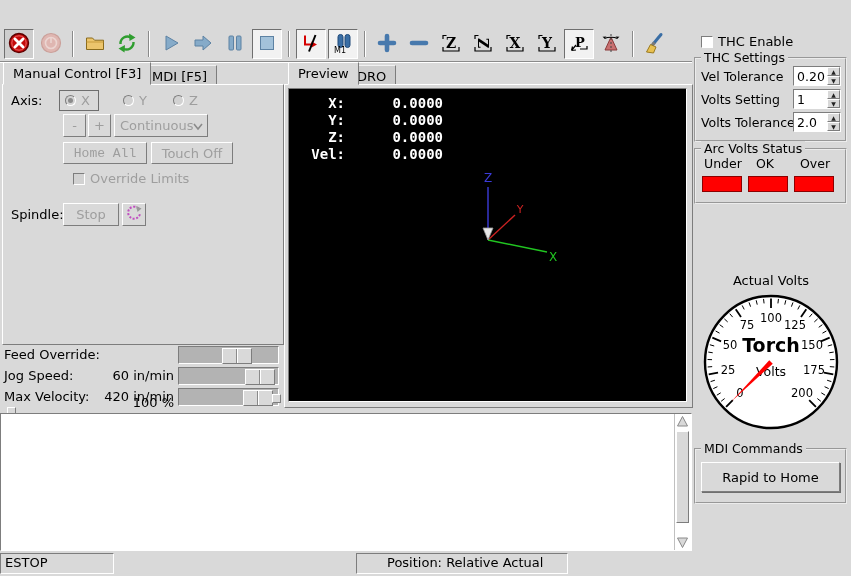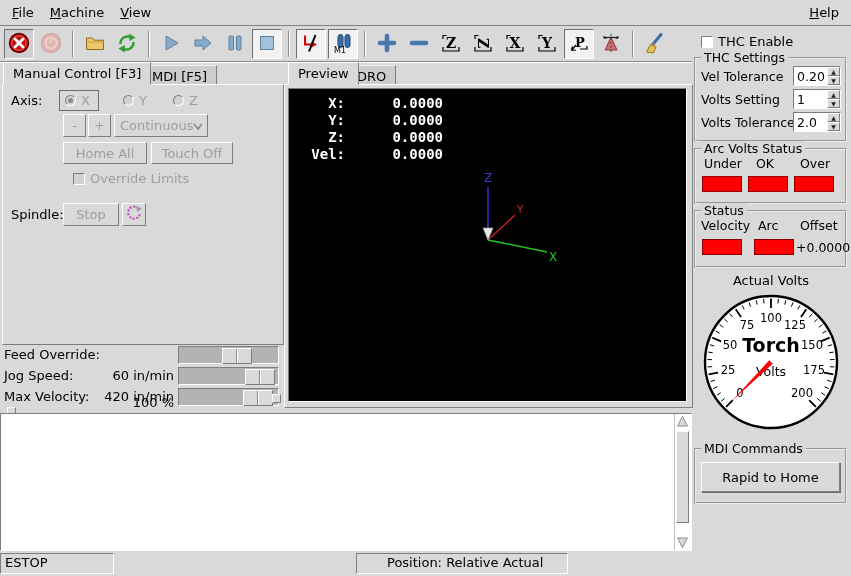--- a/index.html
+++ b/index.html
@@ -56,26 +56,20 @@
   
   .sb-arrow{position:absolute;left:0;width:15px;height:15px;background:#ffffff;}
   .sash{position:absolute;width:9px;height:9px;background:#d9d9d9;border:1px solid;border-color:#ffffff #7d7d7d #7d7d7d #ffffff;box-sizing:border-box;}
   svg text{user-select:none;}
 </style>
 </head>
 <body>
 
 <div id="app">
 
-  <div class="abs menubar">
-    <span class="menu-item">File</span>
-    <span class="menu-item">Machine</span>
-    <span class="menu-item">View</span>
-    <span class="menu-item menu-help">Help</span>
-  </div>
 
   <div class="abs toolbar">
 
     <div class="tbtn pressed-gray">
       <span>
         <svg width="22" height="22" viewBox="0 0 22 22">
           <circle cx="11" cy="11" r="9.5" fill="#c40a0a" stroke="#5c0000" stroke-width="1.4"></circle>
           <circle cx="11" cy="11" r="7.2" fill="none" stroke="#e66" stroke-width="1"></circle>
           <path d="M7 7 L15 15 M15 7 L7 15" stroke="#fff" stroke-width="2.8" stroke-linecap="round"></path>
         </svg>
@@ -286,21 +280,21 @@
 
       <div class="abs btn" style="left:111px;top:29px;width:94px;height:23px;justify-content:flex-start;padding-left:5px;">
         <span class="disabled-text">Continuous</span>
         <span class="abs" style="right:3px;top:5px;">
           <svg width="12" height="12" viewBox="0 0 12 12">
               <path d="M2 4 L6 9 L10 4" fill="none" stroke="#8a8a8a" stroke-width="1.6"></path>
             </svg>
         </span>
       </div>
 
-      <div class="abs btn disabled-text" style="left:60px;top:57px;width:84px;height:22px;">Home All</div>
+      <div class="abs btn disabled-text" style="left:60px;top:57px;width:84px;height:22px;font-family:Liberation Mono, monospace;">Home All</div>
       <div class="abs btn disabled-text" style="left:148px;top:57px;width:82px;height:22px;">Touch Off</div>
 
       <div class="abs rowflex" style="left:70px;top:86px;">
         <span class="checkbox dis"></span>
         <span class="disabled-text">Override Limits</span>
       </div>
 
       <span class="abs" style="left:8px;top:122px;">Spindle:</span>
       <div class="abs btn disabled-text" style="left:60px;top:118px;width:56px;height:23px;">Stop</div>
       <div class="abs btn" style="left:119px;top:118px;width:24px;height:23px;">
@@ -435,29 +429,20 @@
     <div class="group" style="left:3px;top:122px;width:153px;height:56px;">
       <span class="legend">Arc Volts Status</span>
       <span class="glabel" style="left:8px;top:6px;">Under</span>
       <span class="glabel" style="left:60px;top:6px;">OK</span>
       <span class="glabel" style="left:104px;top:6px;">Over</span>
       <div class="led" style="left:6px;top:26px;"></div>
       <div class="led" style="left:52px;top:26px;"></div>
       <div class="led" style="left:98px;top:26px;"></div>
     </div>
 
-    <div class="group" style="left:3px;top:184px;width:153px;height:58px;">
-      <span class="legend">Status</span>
-      <span class="glabel" style="left:5px;top:6px;">Velocity</span>
-      <span class="glabel" style="left:62px;top:6px;">Arc</span>
-      <span class="glabel" style="left:104px;top:6px;">Offset</span>
-      <div class="led" style="left:6px;top:27px;"></div>
-      <div class="led" style="left:58px;top:27px;"></div>
-      <span class="glabel" style="left:100px;top:28px;">+0.0000</span>
-    </div>
 
     <div class="abs" style="left:0;top:247px;width:160px;text-align:center;">Actual Volts</div>
 
     <div class="abs" style="left:10px;top:266px;">
       <svg id="gauge-svg" width="140" height="140" viewBox="0 0 140 140">
         <circle cx="70" cy="70" r="66" fill="#ffffff" stroke="#000000" stroke-width="2.4"></circle>
         <g id="gauge-ticks">
             <line x1="25.098719394654225" y1="114.90128060534576" x2="31.816233815926424" y2="108.18376618407356" stroke="#000" stroke-width="1.8"></line>
             <line x1="20.1323748890727" y1="109.31246578117447" x2="23.666301078036057" y2="106.5265430092802" stroke="#000" stroke-width="1"></line>
             <line x1="15.857349563515143" y1="103.17865885946274" x2="19.694230303108554" y2="100.82741531824098" stroke="#000" stroke-width="1"></line>

